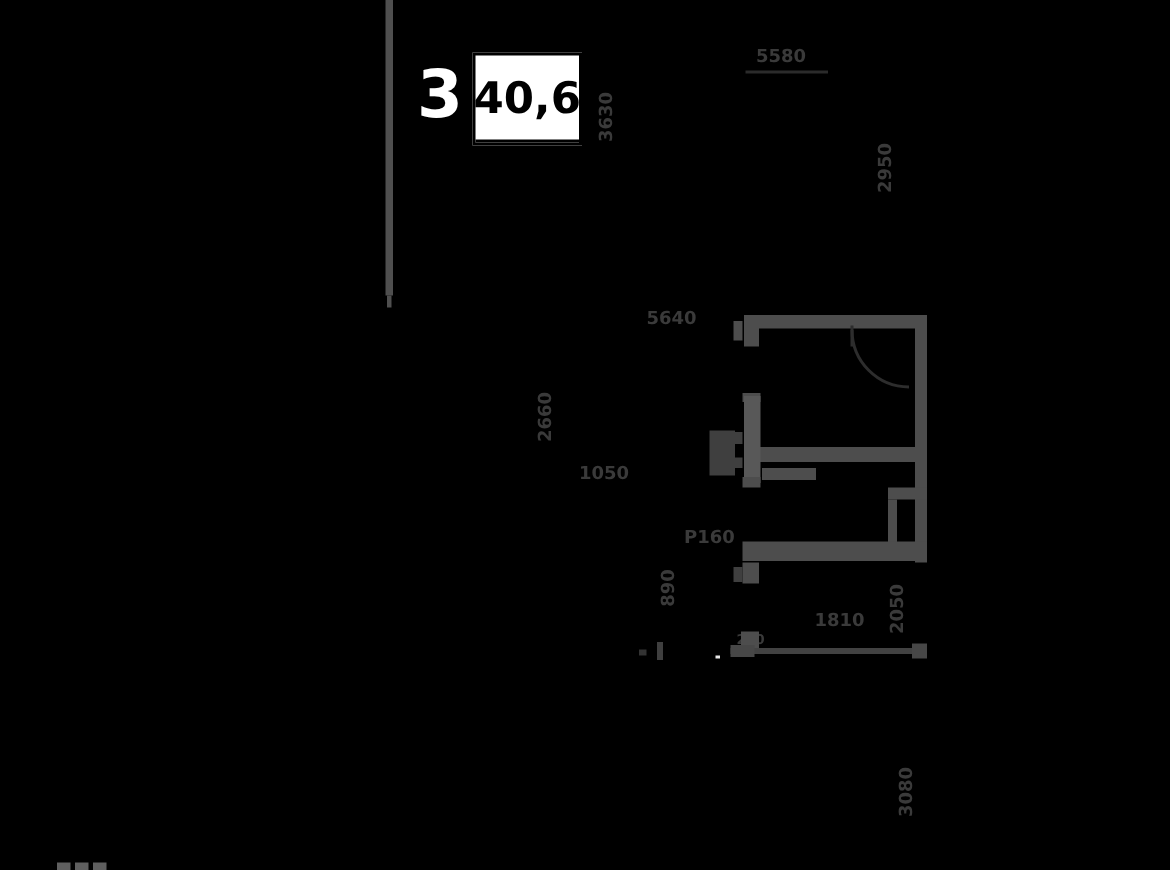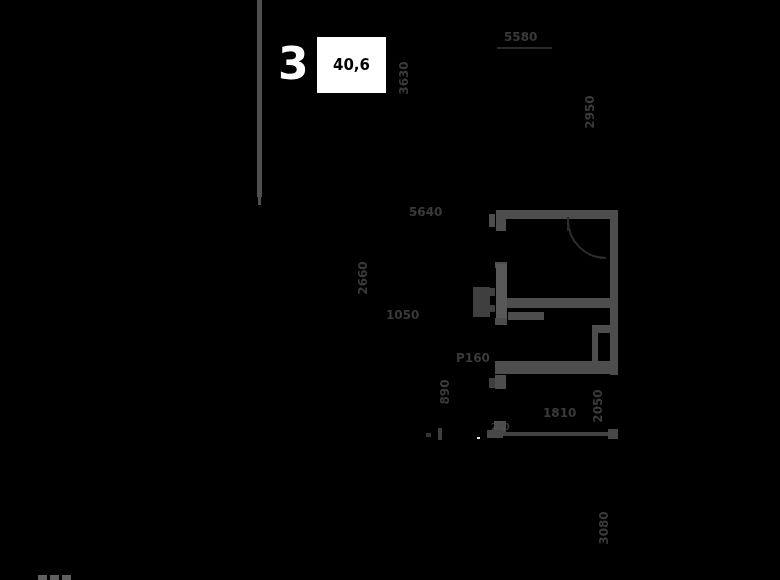--- a/index.html
+++ b/index.html
@@ -28,21 +28,21 @@
     position:absolute; left:278px; top:42px;
     color:#fff; font-size:44px; font-weight:bold; line-height:1;
   }
   #info-box{
     position:absolute; left:315px; top:35px; width:73px; height:62px;
     background:var(--label-bg); border:2px solid var(--label-text);
     box-sizing:border-box; display:flex; flex-direction:column;
   }
   #info-box .cell{
     flex:1; display:flex; align-items:center; justify-content:center;
-    color:var(--label-text); font-size:15px; font-weight:bold; line-height:1;
+    color:var(--label-text); font-size:29px; font-weight:bold; line-height:1;
   }
   #info-box .cell.top{border-bottom:2px solid var(--label-text);}
   .underline{position:absolute; background:#2b2b2b;}
   .speck{position:absolute; background:#e8e8e8;}
   .wm{position:absolute; background:#5f5f5f;}
 </style>
 </head>
 <body>
 
 <div id="stage">
@@ -55,21 +55,21 @@
     <div class="cell top">40,6</div>
   </div>
 
   <div class="dim" style="left:504px; top:31px;">5580</div>
   <div class="underline" style="left:497px; top:47px; width:55px; height:2px;"></div>
 
   <div class="dim vert" style="left:384px; top:72px;">3630</div>
 
   <div class="dim vert" style="left:570px; top:106px;">2950</div>
 
-  <div class="dim" style="left:409px; top:206px;text-align:center;">5640</div>
+  <div class="dim" style="left:431px; top:206px;text-align:center;">5640</div>
 
   <div class="dim vert" style="left:343px; top:272px;">2660</div>
 
   <div class="dim" style="left:386px; top:309px;">1050</div>
 
   <div class="dim" style="left:456px; top:352px;">Р160</div>
 
   <div class="dim vert" style="left:425px; top:386px;">890</div>
 
   <div class="dim" style="left:543px; top:407px;">1810</div>

